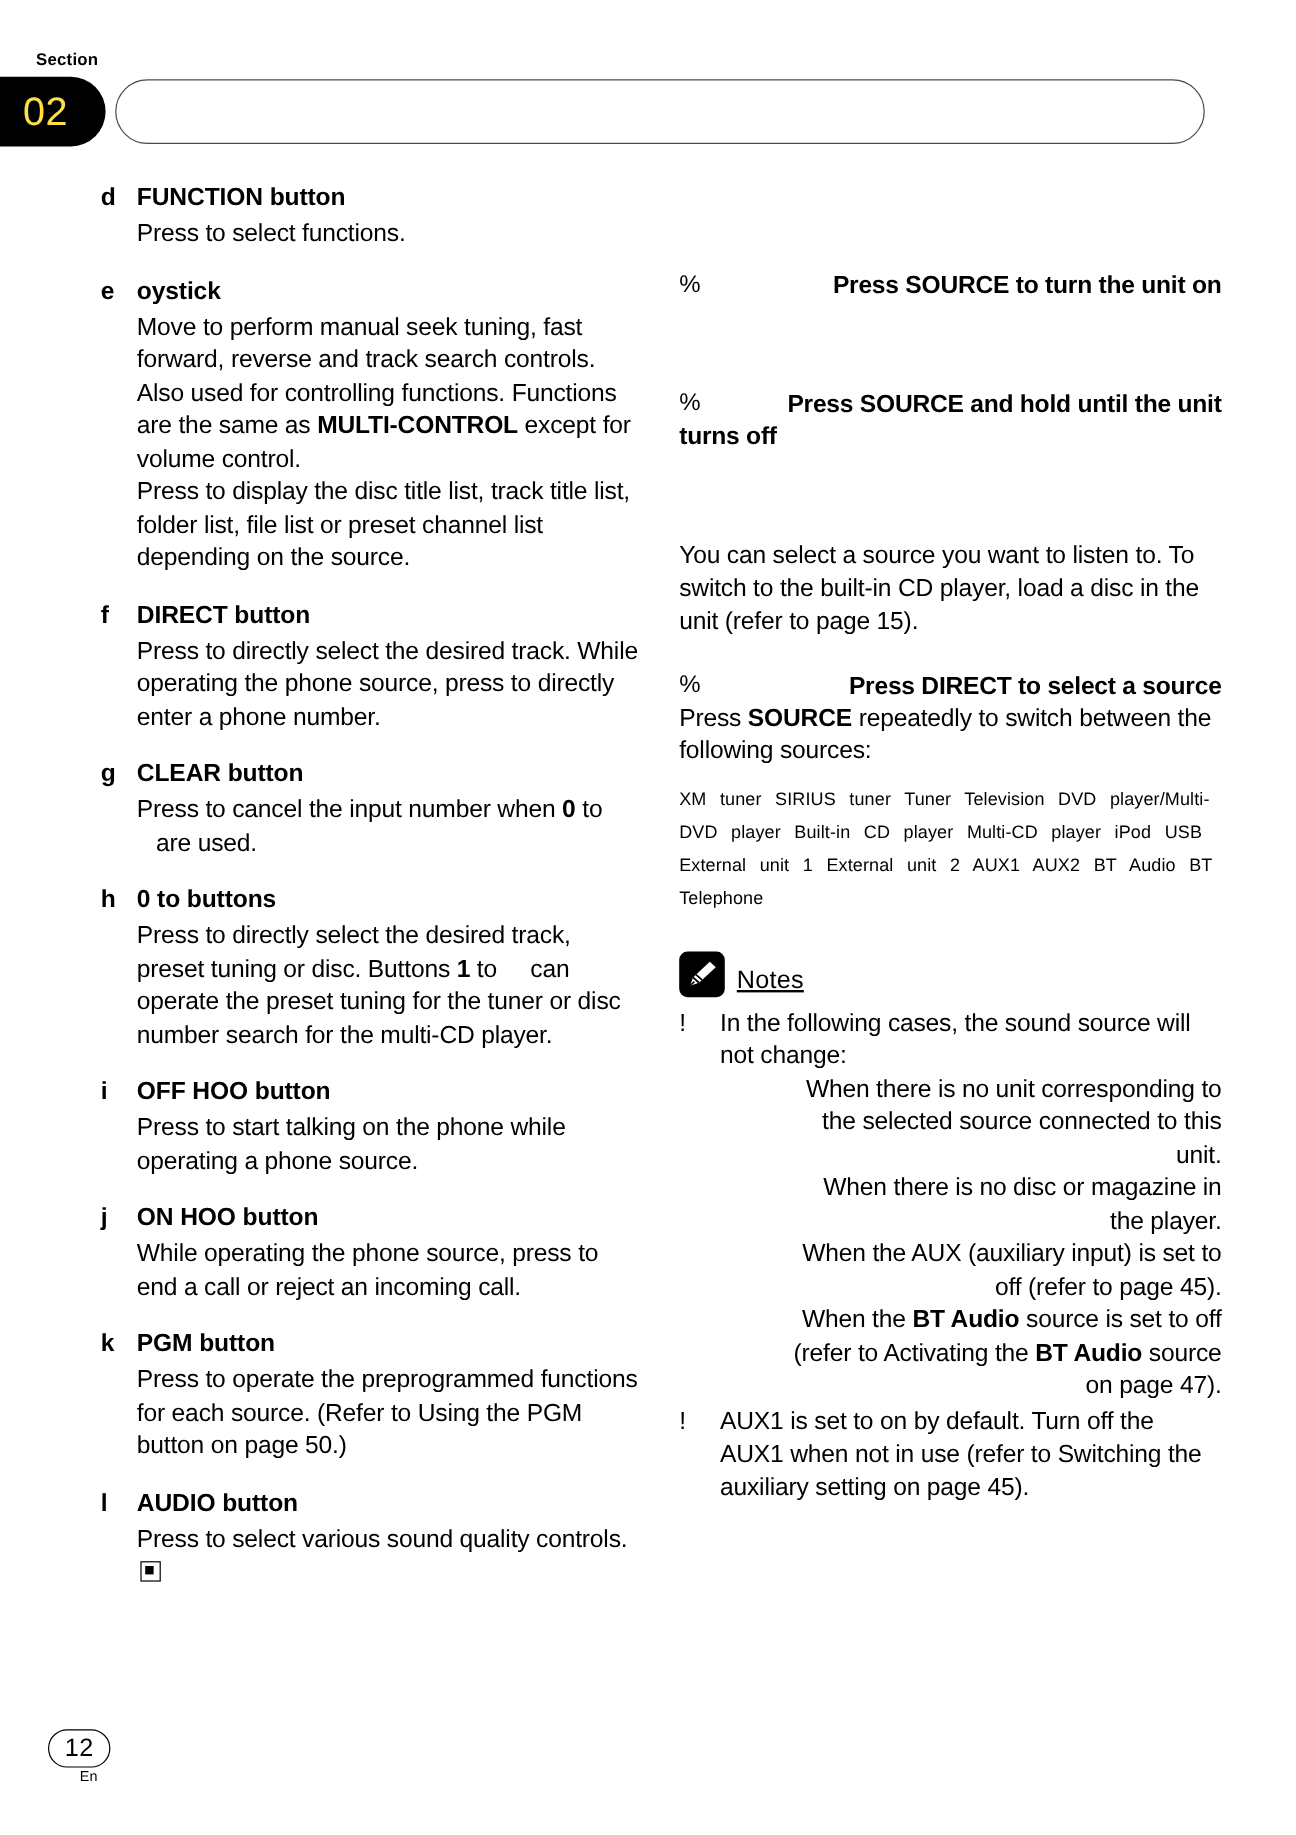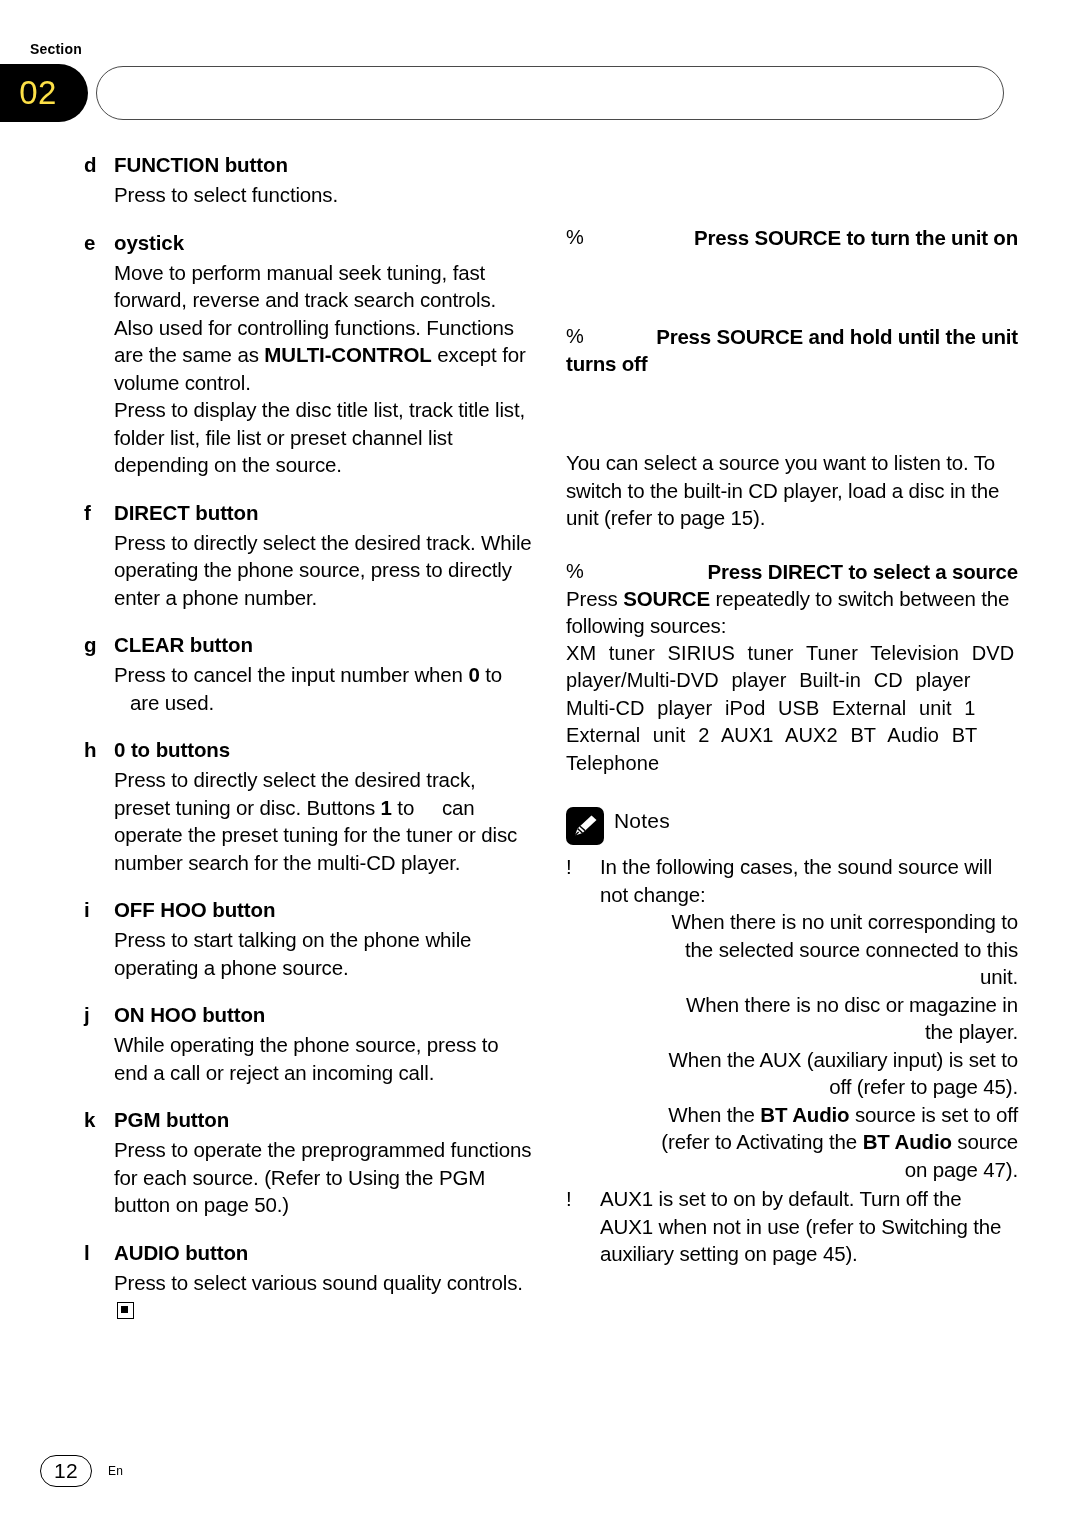--- a/index.html
+++ b/index.html
@@ -129,32 +129,34 @@
   }
   .para {
     font-size: 20.5px;
     line-height: 27.5px;
     letter-spacing: -0.15px;
   }
   .spacer-lg { height: 72px; }
   .spacer-sm { height: 26px; }
 
   .source-list {
-    font-size: 20px;
+    font-size: 15px;
     line-height: 27.5px;
     letter-spacing: 0.1px;
     word-spacing: 7px;
+    margin-top: 13px;
   }
 
   
   .notes-header {
     display: flex;
-    align-items: flex-start;
+    align-items: flex-end;
     margin-top: 30px;
     margin-bottom: 8px;
+    text-decoration: underline;
   }
   .notes-icon {
     width: 38px;
     height: 38px;
     background: #000000;
     border-radius: 7px;
     position: relative;
     flex: 0 0 38px;
     margin-right: 10px;
   }
@@ -203,20 +205,21 @@
     background: #000;
   }
 
   
   .page-footer {
     position: absolute;
     left: 40px;
     bottom: 42px;
     display: flex;
     align-items: center;
+    flex-direction: column;
   }
   .page-pill {
     width: 52px;
     height: 32px;
     border: 1.8px solid #000;
     border-radius: 16px;
     box-sizing: border-box;
     display: flex;
     align-items: center;
     justify-content: center;

